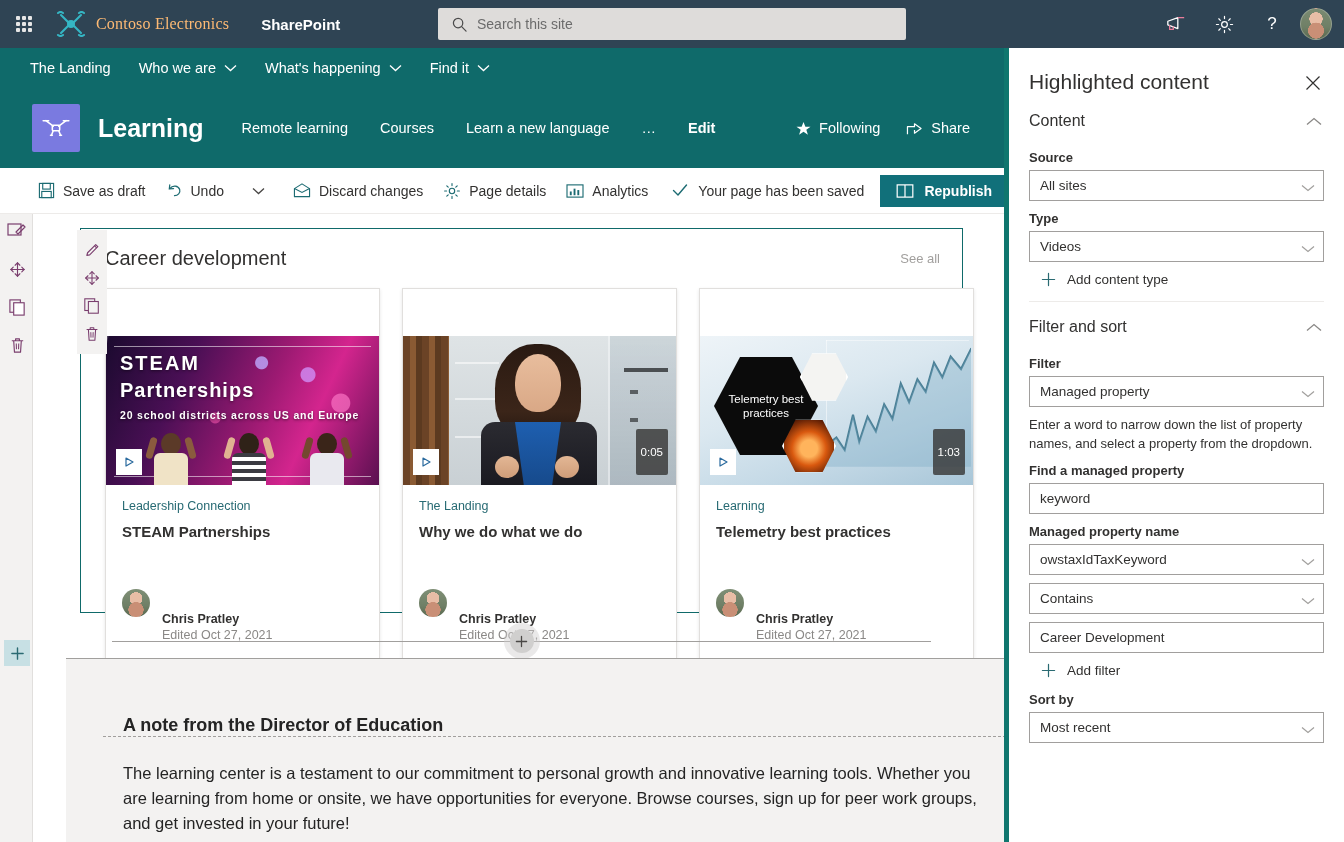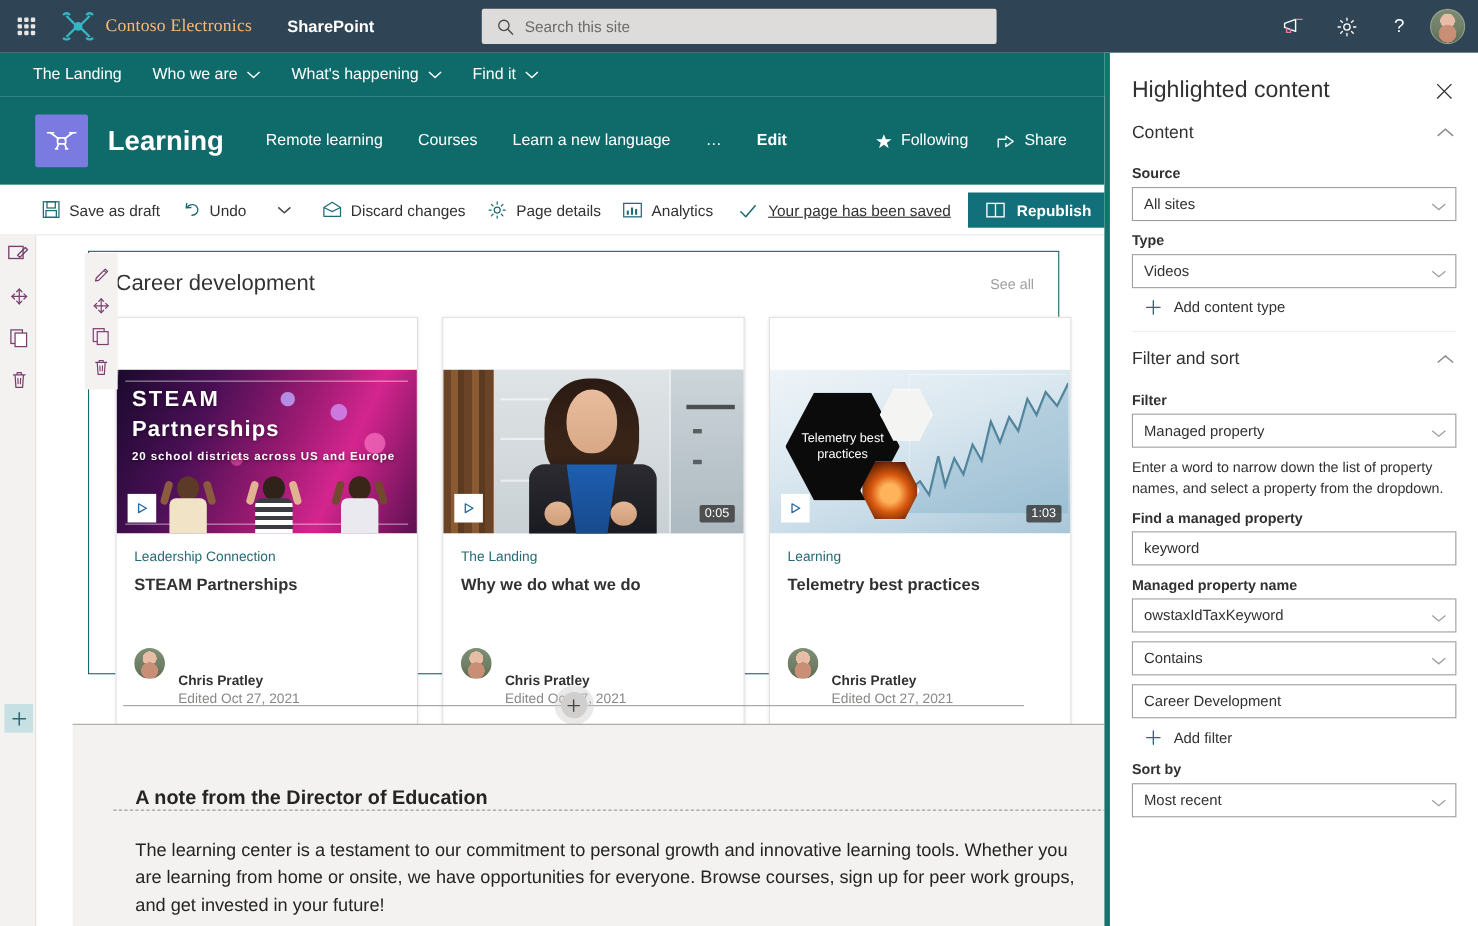--- a/index.html
+++ b/index.html
@@ -103,22 +103,22 @@
     background: #ffffff; display: flex; align-items: center; padding-left: 28px;
     border-bottom: 1px solid #edebe9;
   }
   .cmd {
     display: flex; align-items: center; height: 32px; padding: 0 10px; cursor: pointer;
     font-size: 14px; color: #323130; white-space: nowrap;
   }
   .cmd .gl { margin-right: 8px; display: inline-flex; align-items: center; }
   .cmd-sep { width: 1px; height: 22px; background: #c8c6c4; margin: 0 4px; }
   .saved-msg {
-    display: flex; align-items: flex-end; font-size: 14px; color: #323130;
-    margin-left: 14px; white-space: nowrap; text-decoration: underline;
+    display: flex; align-items: flex-start; font-size: 14px; color: #323130;
+    margin-left: 14px; white-space: nowrap;
   }
   .saved-msg .gl { margin-right: 10px; display: inline-flex; }
   .republish {
     background: #11707a; color: #ffffff; font-size: 14px; font-weight: bold;
     height: 32px; display: flex; align-items: center; padding: 0 16px; margin-left: 16px;
     cursor: pointer; white-space: nowrap;
   }
   .republish .gl { margin-right: 10px; display: inline-flex; }
   .expand-btn {
     width: 36px; height: 32px; display: flex; align-items: center; justify-content: center;
@@ -171,21 +171,21 @@
     box-shadow: 0 1.2px 3.6px rgba(0,0,0,.10); display: flex; flex-direction: column;
   }
   .thumb { position: relative; width: 273px; height: 149px; overflow: hidden; margin-top: 47px; }
   .play-badge {
     position: absolute; left: 10px; bottom: 10px; width: 26px; height: 26px;
     background: #ffffff; display: flex; align-items: center; justify-content: center;
     cursor: pointer;
   }
   .dur-badge {
     position: absolute; right: 8px; bottom: 10px; background: rgba(50,49,48,.78);
-    color: #ffffff; font-size: 11.5px; padding: 2px 5px; border-radius: 2px;
+    color: #ffffff; font-size: 11.5px; padding: 17px 5px; border-radius: 2px;
   }
   .card-body { padding: 14px 16px 4px 16px; }
   .card-site { font-size: 12.5px; color: #276a73; cursor: pointer; }
   .card-name { font-size: 15px; font-weight: bold; color: #323130; margin-top: 10px; cursor: pointer; }
   .card-foot { display: flex; align-items: center; padding: 20px 16px 16px 16px; margin-top: auto; }
   .card-avatar {
     width: 28px; height: 28px; border-radius: 50%; flex: 0 0 28px;
     background:
       radial-gradient(circle at 50% 74%, #c98f76 0 30%, rgba(201,143,118,0) 31%),
       radial-gradient(circle at 50% 34%, #e8bda6 0 27%, rgba(232,189,166,0) 28%),

